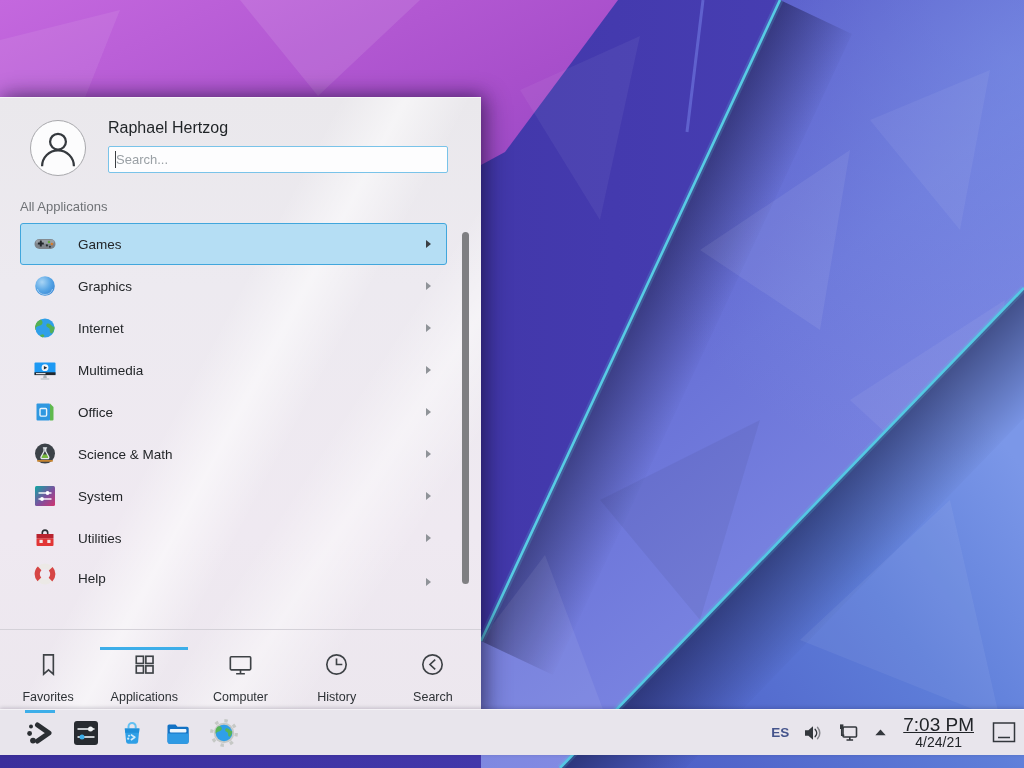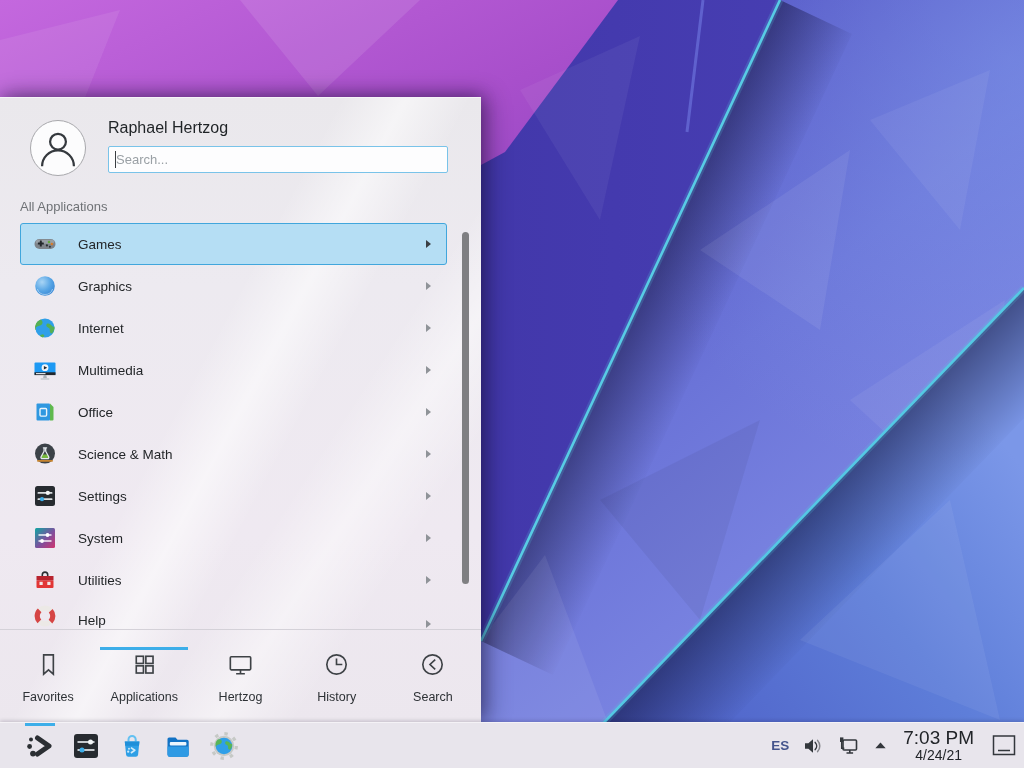--- a/index.html
+++ b/index.html
@@ -43,32 +43,32 @@
   .scrollbar-thumb{position:absolute;right:12px;top:134px;width:7px;height:352px;border-radius:3.5px;background:#7f7f82;cursor:pointer;}
 
   .tabbar{position:absolute;left:0;right:0;bottom:0;height:93px;border-top:1px solid #d4d1d8;display:flex;align-items:center;}
   .tab{position:relative;flex:1;display:flex;flex-direction:column;align-items:center;justify-content:center;gap:6px;cursor:pointer;}
   .tab svg{width:31px;height:31px;stroke:#3e4246;fill:none;stroke-width:1.7px;}
   .tab-label{font-size:12.5px;color:#2d3135;}
   .tab .indicator{display:none;}
   .tab.active .indicator{display:block;position:absolute;top:-2px;left:50%;margin-left:-44px;width:88px;height:3px;background:var(--accent);}
 
   
-  .taskbar{position:absolute;left:0;right:0;bottom:0;height:46px;background:#e8e5ec;
+  .taskbar{position:absolute;left:0;right:0;bottom:13px;height:46px;background:#e8e5ec;
     border-top:1px solid #f4f2f6;display:flex;align-items:center;box-shadow:0 -1px 4px rgba(20,10,40,.2);padding-left:17px;}
   .launchers{display:flex;height:100%;}
   .launcher{position:relative;width:46px;height:100%;display:flex;align-items:center;justify-content:center;cursor:pointer;}
   .launcher svg{width:32px;height:32px;}
   .launcher .run-ind{position:absolute;top:0;left:8px;width:30px;height:3px;background:var(--accent);}
   .spacer{flex:1;}
   .tray{display:flex;align-items:center;gap:13px;padding-right:5px;height:100%;}
   .kb-layout{font-size:13.5px;font-weight:bold;color:#44548c;cursor:pointer;}
   .tray-icon{display:flex;cursor:pointer;}
   .clock{display:flex;flex-direction:column;align-items:center;line-height:1.04;cursor:pointer;padding:0 2px;}
-  .clock .time{font-size:19px;color:#212428;}
+  .clock .time{font-size:19px;color:#212428;text-decoration:underline;}
   .clock .date{font-size:14px;color:#212428;}
   .show-desktop{width:30px;height:100%;display:flex;align-items:center;justify-content:center;cursor:pointer;}
 </style>
 </head>
 <body>
 
 <div class="desktop">
 
   <svg class="wallpaper" viewBox="0 0 1024 768" preserveAspectRatio="none">
     <defs>
@@ -223,33 +223,20 @@
         <div class="app-row">
           <span class="app-icon">
             <svg viewBox="0 0 24 24">
               <circle cx="12" cy="11.6" r="10" fill="#3c4248"></circle>
               <path d="M9.3 12.6 h5.4 l1.35 2.5 a1.3 1.3 0 0 1 -1.15 1.9 h-5.3 a1.3 1.3 0 0 1 -1.15 -1.9 z" fill="#76b83e"></path>
               <path d="M10.4 5.8 h3.2 M11.1 6 v3.2 l-3 5.6 a1.3 1.3 0 0 0 1.15 1.9 h5.3 a1.3 1.3 0 0 0 1.15 -1.9 l-3 -5.6 V6" stroke="#e6ebee" stroke-width="1.3" fill="none" stroke-linecap="round"></path>
               <rect x="4" y="17.9" width="16" height="1.8" rx=".9" fill="#c8852f"></rect>
             </svg>
           </span>
           <span class="app-label">Science &amp; Math</span>
-          <span class="app-arrow"></span>
-        </div>
-        <div class="app-row">
-          <span class="app-icon">
-            <svg viewBox="0 0 24 24">
-              <rect x="2" y="2" width="20" height="20" rx="2.5" fill="#272b30"></rect>
-              <rect x="4.5" y="8.1" width="15" height="1.7" rx=".85" fill="#d9dde0"></rect>
-              <circle cx="14.8" cy="8.95" r="2.1" fill="#f2f5f7"></circle>
-              <rect x="4.5" y="14.3" width="15" height="1.7" rx=".85" fill="#d9dde0"></rect>
-              <circle cx="9" cy="15.15" r="2.1" fill="#3daee9"></circle>
-            </svg>
-          </span>
-          <span class="app-label">Settings</span>
           <span class="app-arrow"></span>
         </div>
         <div class="app-row">
           <span class="app-icon">
             <svg viewBox="0 0 24 24">
               <defs>
                 <linearGradient id="sysg" x1="0" y1="0" x2="1" y2="1">
                   <stop offset="0" stop-color="#0fa7a2"></stop>
                   <stop offset=".55" stop-color="#7e4f9e"></stop>
                   <stop offset="1" stop-color="#d2356e"></stop>
@@ -307,21 +294,21 @@
               <rect x="7.5" y="17.4" width="7.4" height="7.4"></rect>
               <rect x="17.4" y="17.4" width="7.4" height="7.4"></rect>
             </svg></span>
           <span class="tab-label">Applications</span>
         </div>
         <div class="tab">
           <span><svg viewBox="0 0 32 32">
               <rect x="5.5" y="8" width="21" height="13.5" rx="1"></rect>
               <path d="M16 21.5 v3.5 M11.5 25.5 h9"></path>
             </svg></span>
-          <span class="tab-label">Hertzog</span>
+          <span class="tab-label">Computer</span>
         </div>
         <div class="tab">
           <span><svg viewBox="0 0 32 32">
               <circle cx="16" cy="16" r="10"></circle>
               <path d="M16 9.8 V16 h6"></path>
             </svg></span>
           <span class="tab-label">History</span>
         </div>
         <div class="tab">
           <span><svg viewBox="0 0 32 32">

